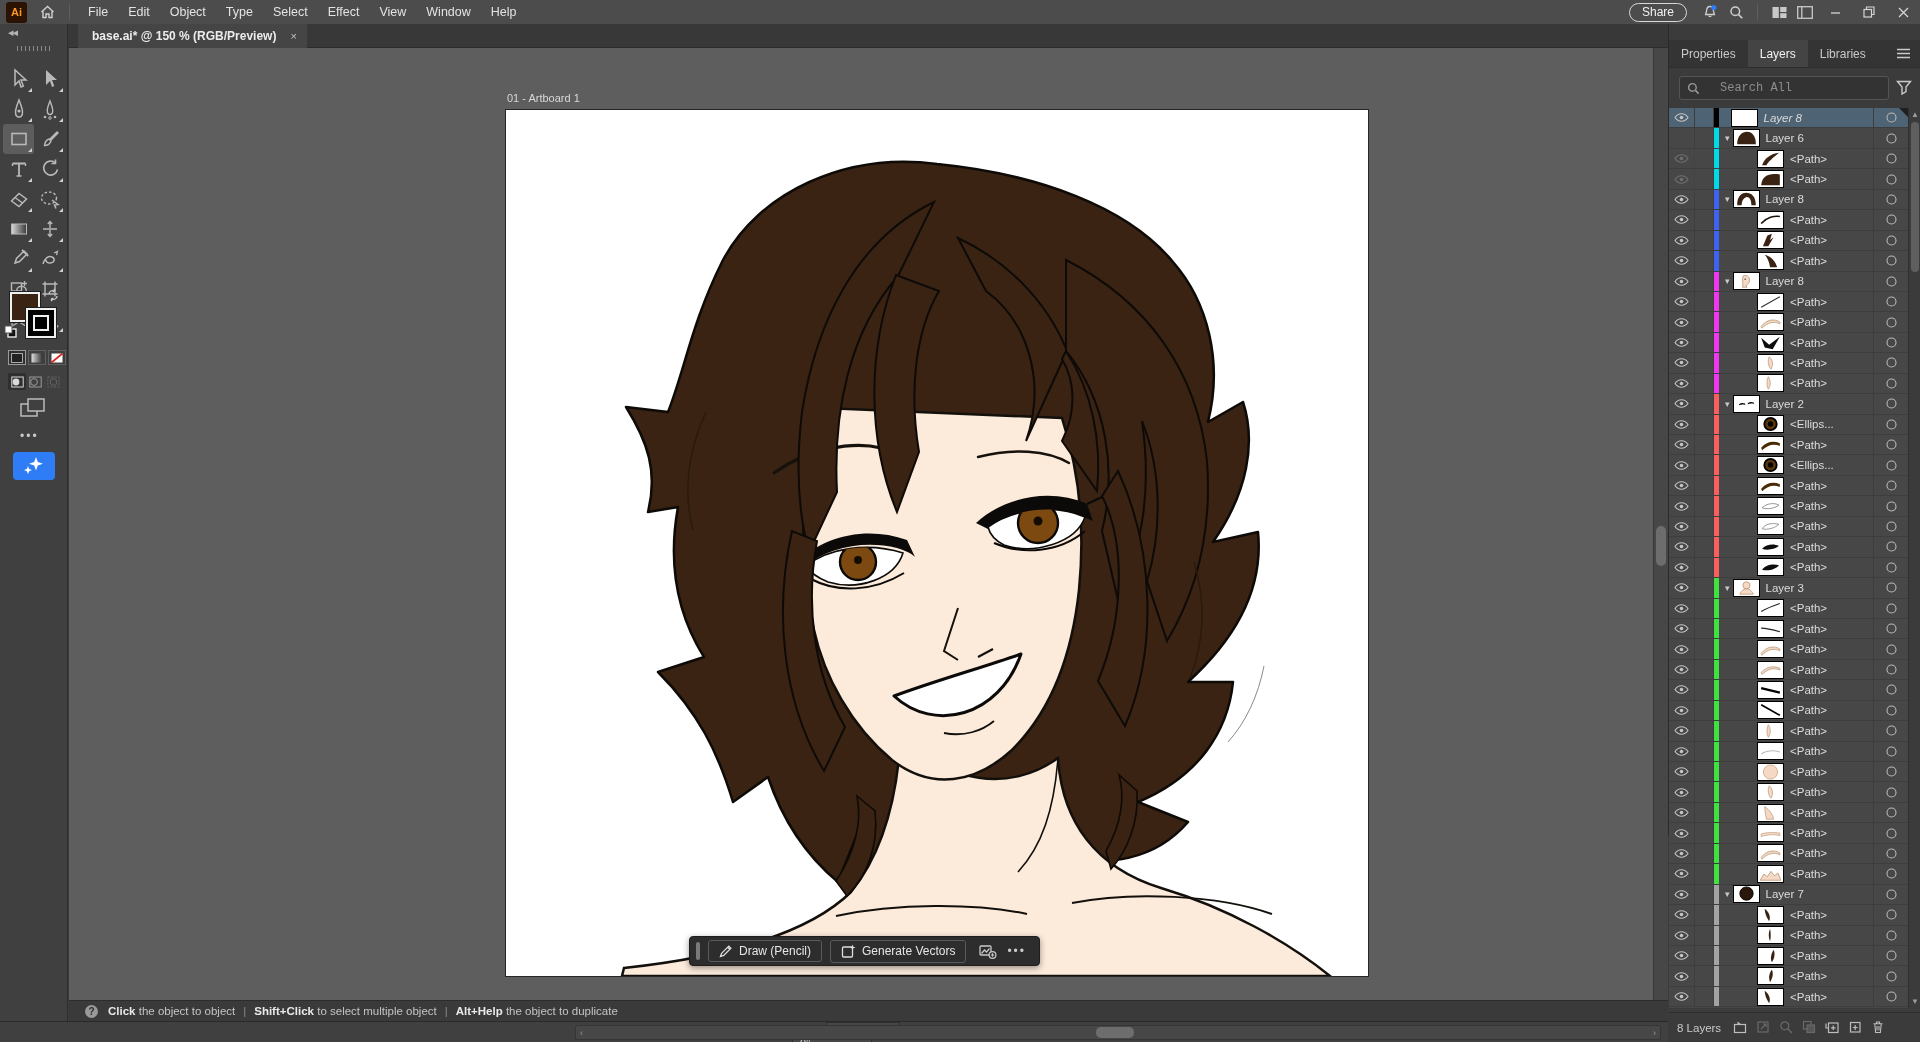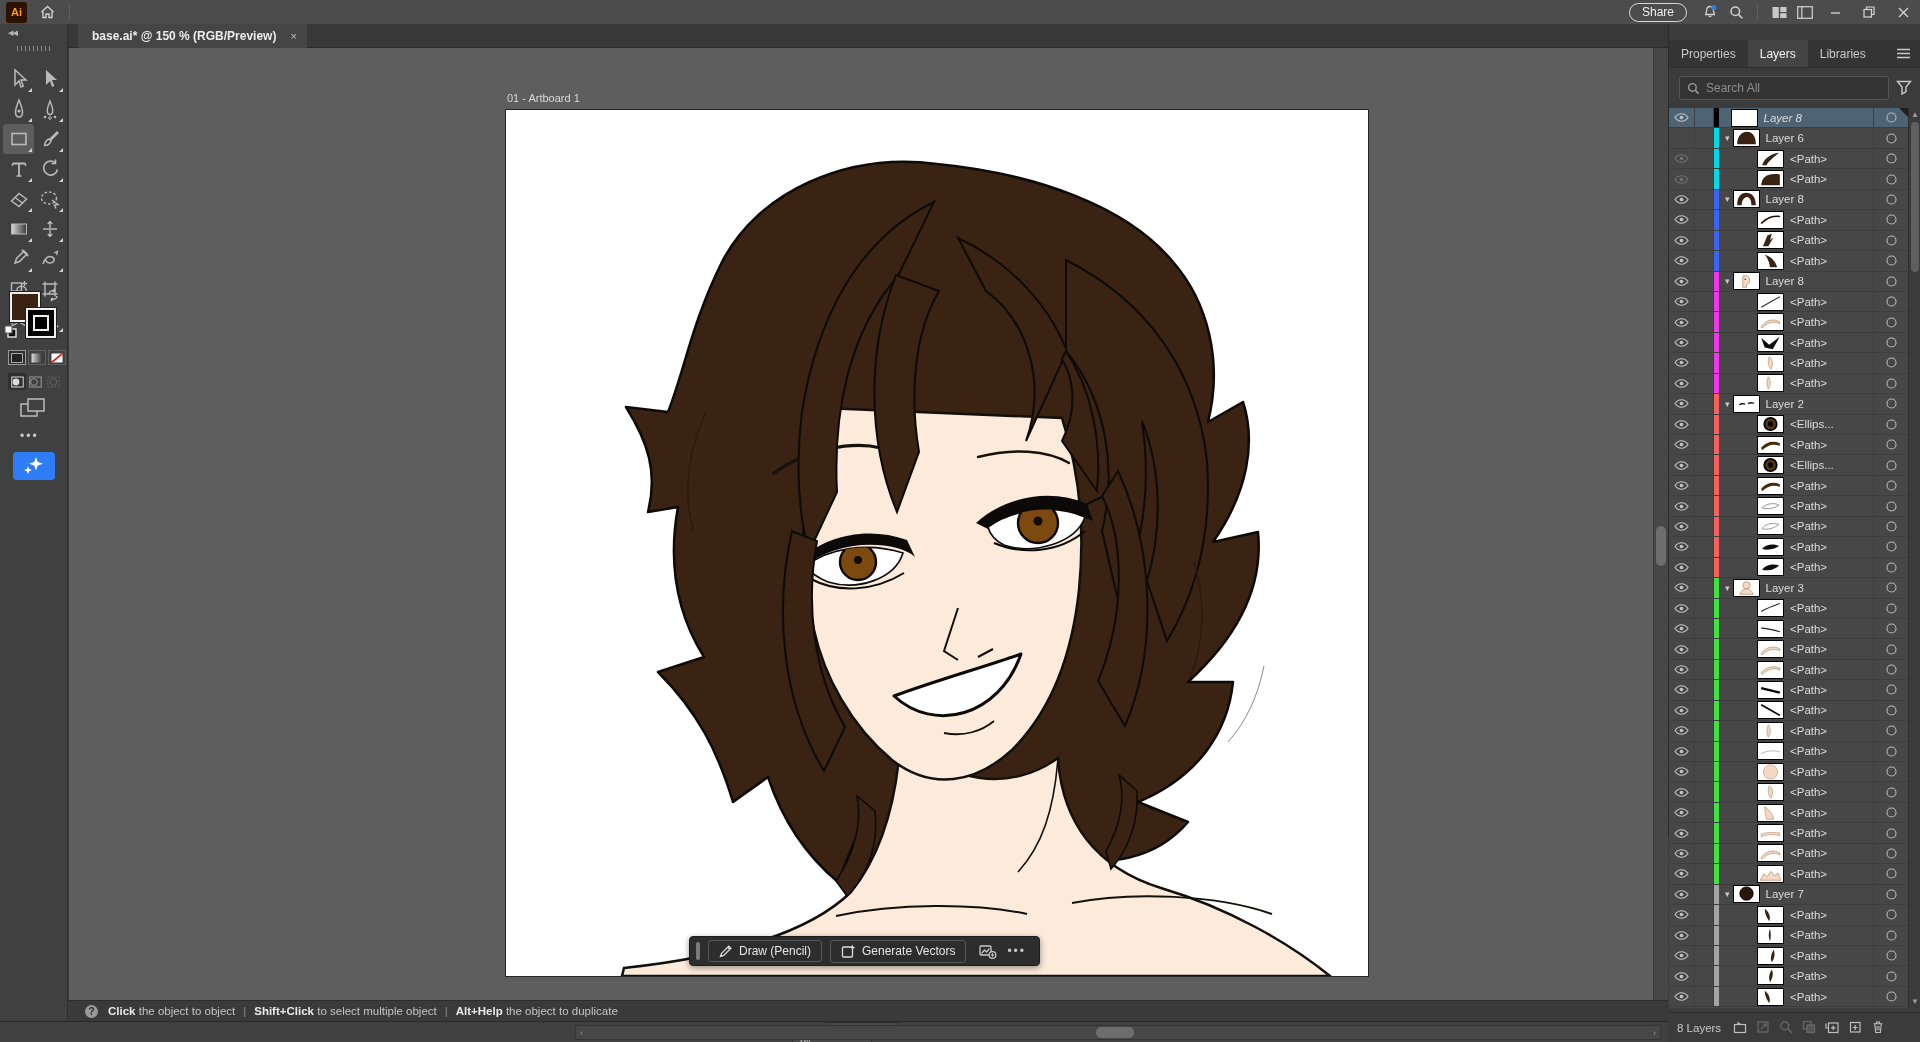--- a/index.html
+++ b/index.html
@@ -92,21 +92,21 @@
   .hs-arrow { position:absolute; top:2px; color:#9a9a9a; font-size:9px; }
   
   #rpanel { left:1668px; top:24px; width:252px; height:812px; background:#3b3b3b; border-left:1px solid #2a2a2a; }
   #ptabs { position:absolute; left:0; top:16px; width:252px; height:28px; background:#343434; display:flex;
     font-size:12px; color:#c9c9c9; border-bottom:1px solid #2e2e2e; }
   .ptab { padding:0 12px; display:flex; align-items:center; }
   .ptab.active { background:#444444; color:#f2f2f2; }
   #ptab-menu { margin-left:auto; margin-right:10px; display:flex; align-items:center; }
   #psearch { position:absolute; left:10px; top:52px; width:210px; height:24px; background:#333333;
     border:1px solid #555; border-radius:3px; display:flex; align-items:center; color:#8d8d8d; font-size:12px; }
-  #psearch .ph { margin-left:6px; }
+  #psearch .ph { margin-left:20px;font-family:Liberation Mono, monospace; }
   #pfilter { position:absolute; right:8px; top:56px; }
   
   #llist { position:absolute; left:0; top:84px; width:240px; height:900px; overflow:hidden; background:#474747; }
   .lrow { position:relative; width:240px; height:20.45px; display:flex; align-items:center;
     border-bottom:1px solid #3e3e3e; background:#474747; color:#dcdcdc; font-size:11.5px; }
   .lrow.sel { background:var(--selrow);font-style:italic; }
   .cEye { width:26px; height:100%; display:flex; align-items:center; justify-content:center;
     border-right:1px solid #3e3e3e; flex:none; }
   .cEye.dim { opacity:.32; }
   .cLock { width:19px; height:100%; border-right:1px solid #3e3e3e; flex:none; }
@@ -133,20 +133,31 @@
 <body>
 
 <div id="titlebar" class="abs">
   <div id="ai-logo">Ai</div>
   <div id="home-btn">
     <svg width="15" height="14" viewBox="0 0 15 14">
         <path d="M1.5,7 L7.5,1.5 L13.5,7 M3,6.5 V12.5 H6 V9 H9 V12.5 H12 V6.5" fill="none" stroke="#cfcfcf" stroke-width="1.4"></path>
       </svg>
   </div>
   <div class="tb-sep"></div>
+  <div id="menus">
+      <div class="menu">File</div>
+      <div class="menu">Edit</div>
+      <div class="menu">Object</div>
+      <div class="menu">Type</div>
+      <div class="menu">Select</div>
+      <div class="menu">Effect</div>
+      <div class="menu">View</div>
+      <div class="menu">Window</div>
+      <div class="menu">Help</div>
+    </div>
   <div id="tb-right">
     <div id="share-btn">Share</div>
     <div class="tb-icon">
       <svg width="16" height="16" viewBox="0 0 16 16">
           <path d="M8,2.5 C5.6,2.5 4.6,4.6 4.5,7.2 L3.6,10.5 H12.4 L11.5,7.2 C11.4,4.6 10.4,2.5 8,2.5 Z" fill="none" stroke="#cfcfcf" stroke-width="1.3"></path>
           <path d="M6.6,11.6 a1.5,1.5 0 0 0 2.8,0" fill="none" stroke="#cfcfcf" stroke-width="1.2"></path>
           <circle cx="11.8" cy="3.6" r="2.6" fill="#2e7cf6"></circle>
         </svg>
     </div>
     <div class="tb-icon">

